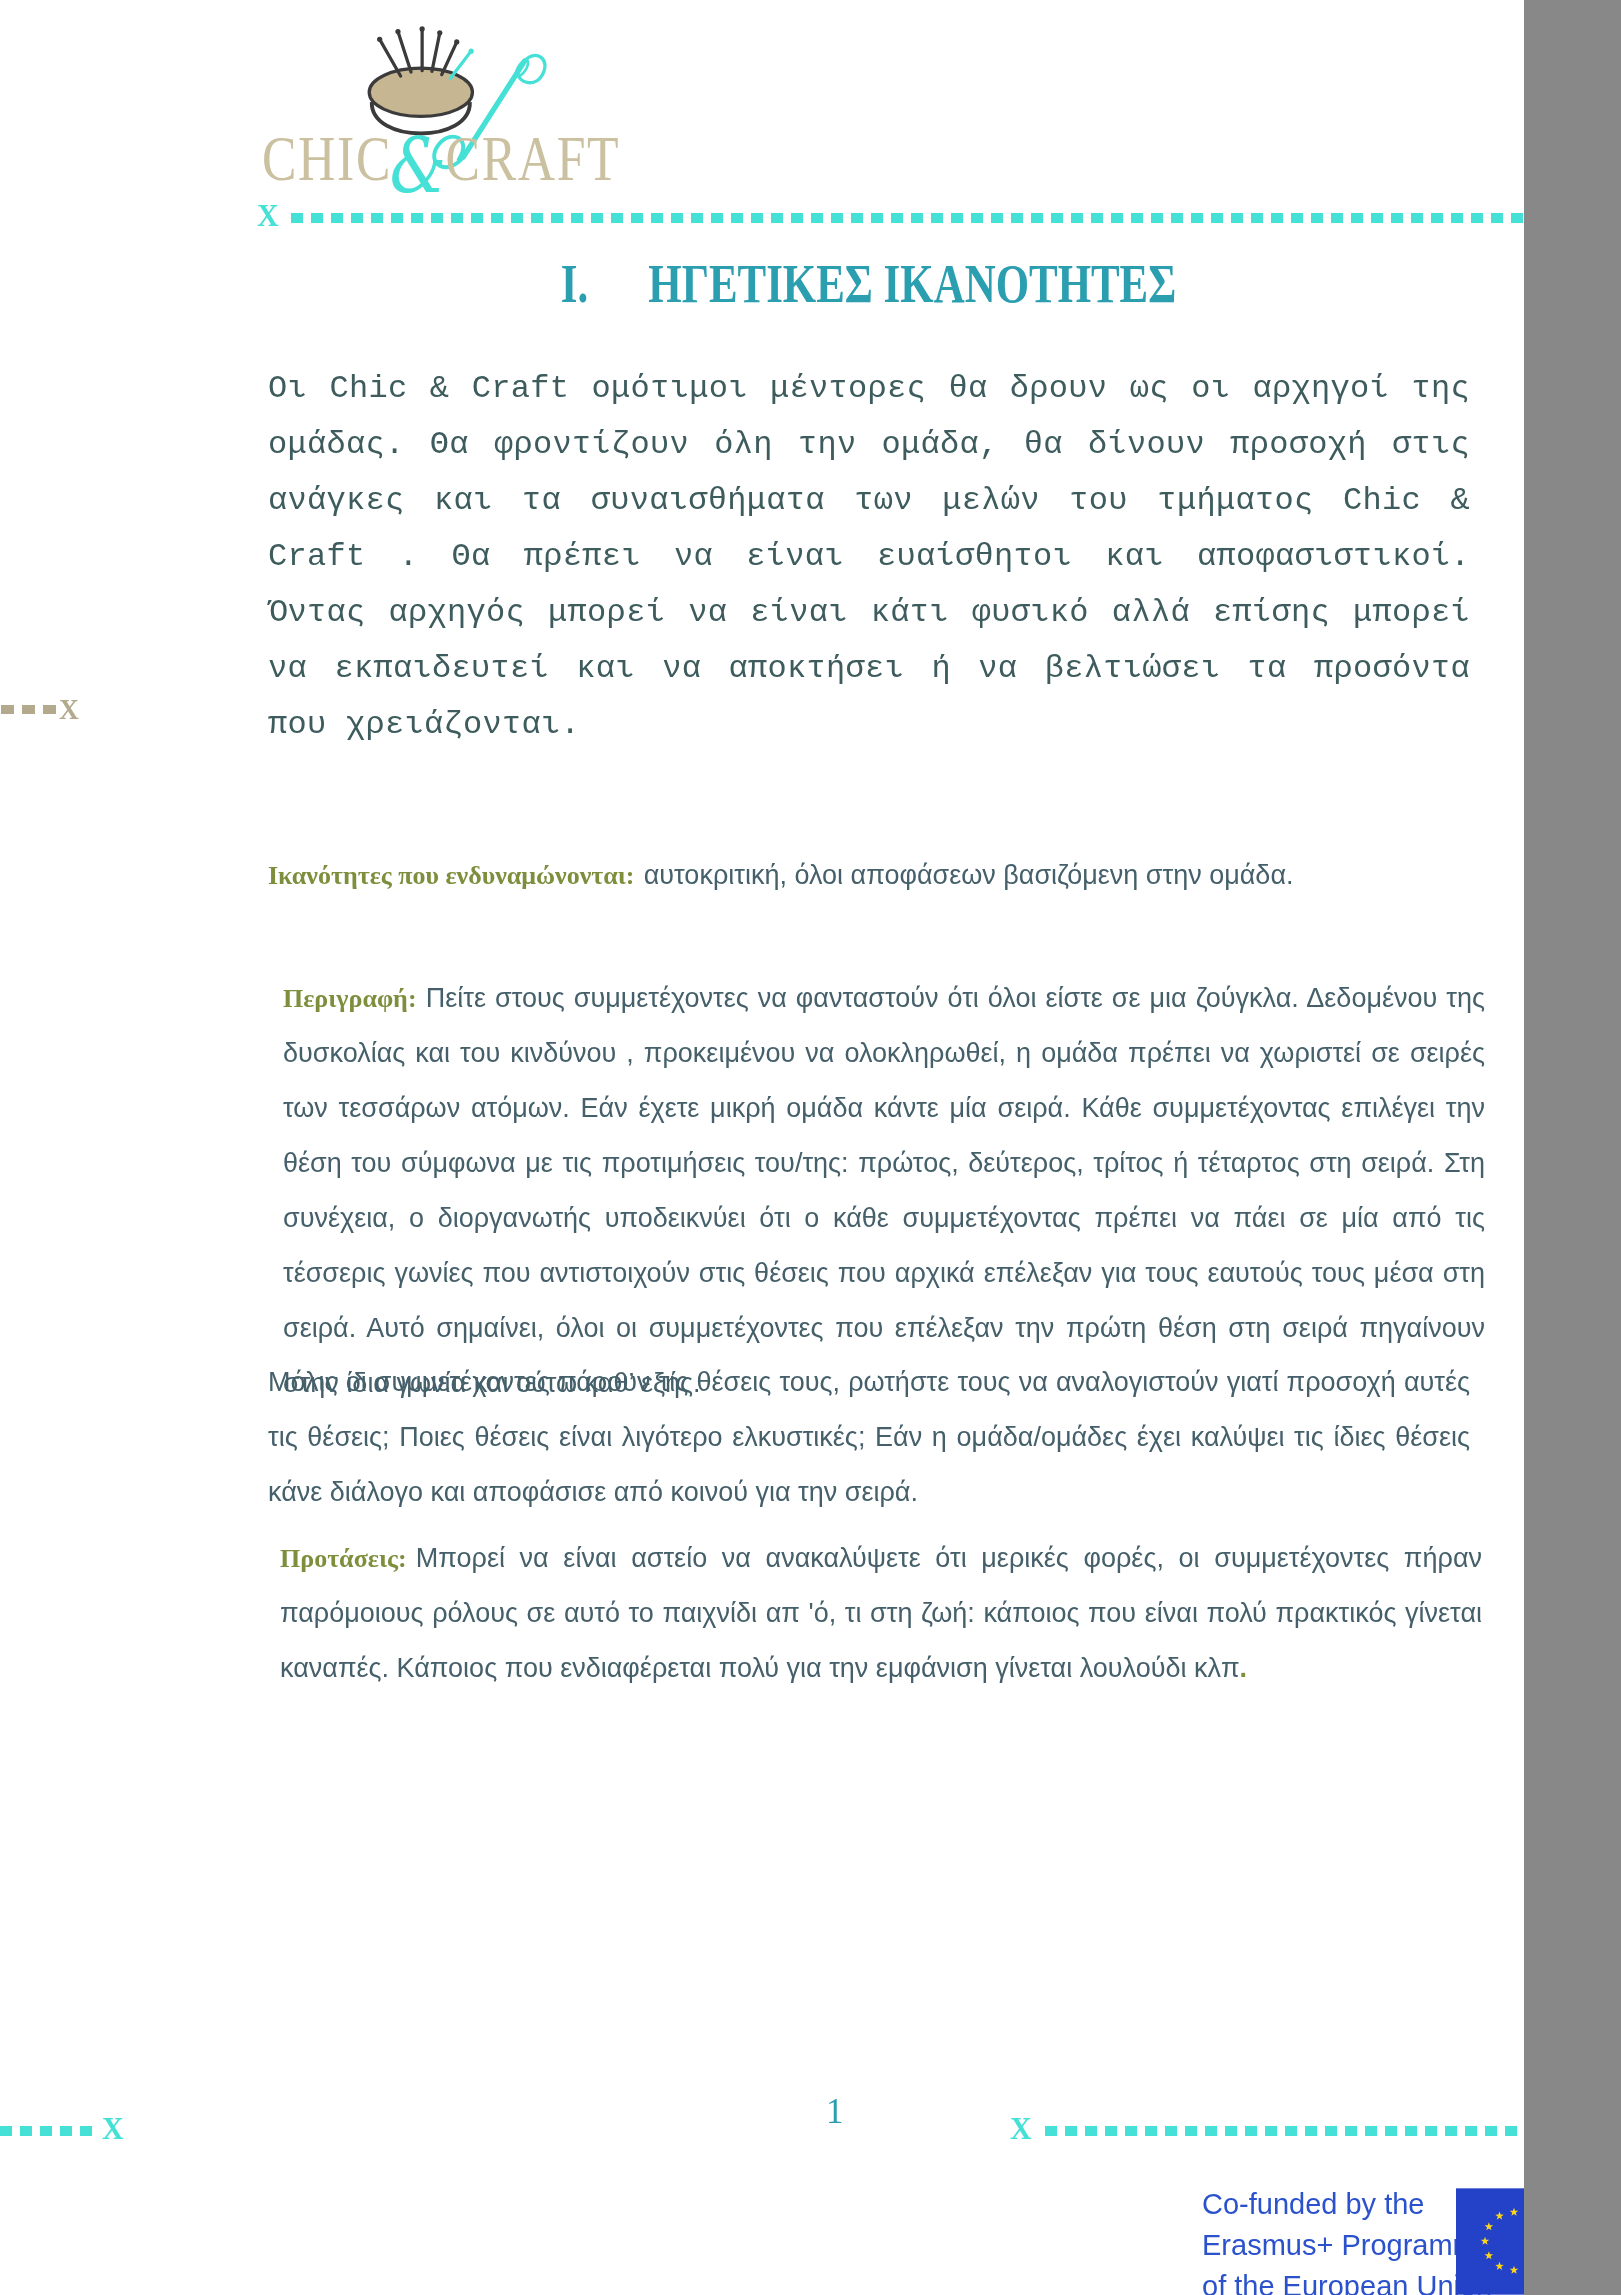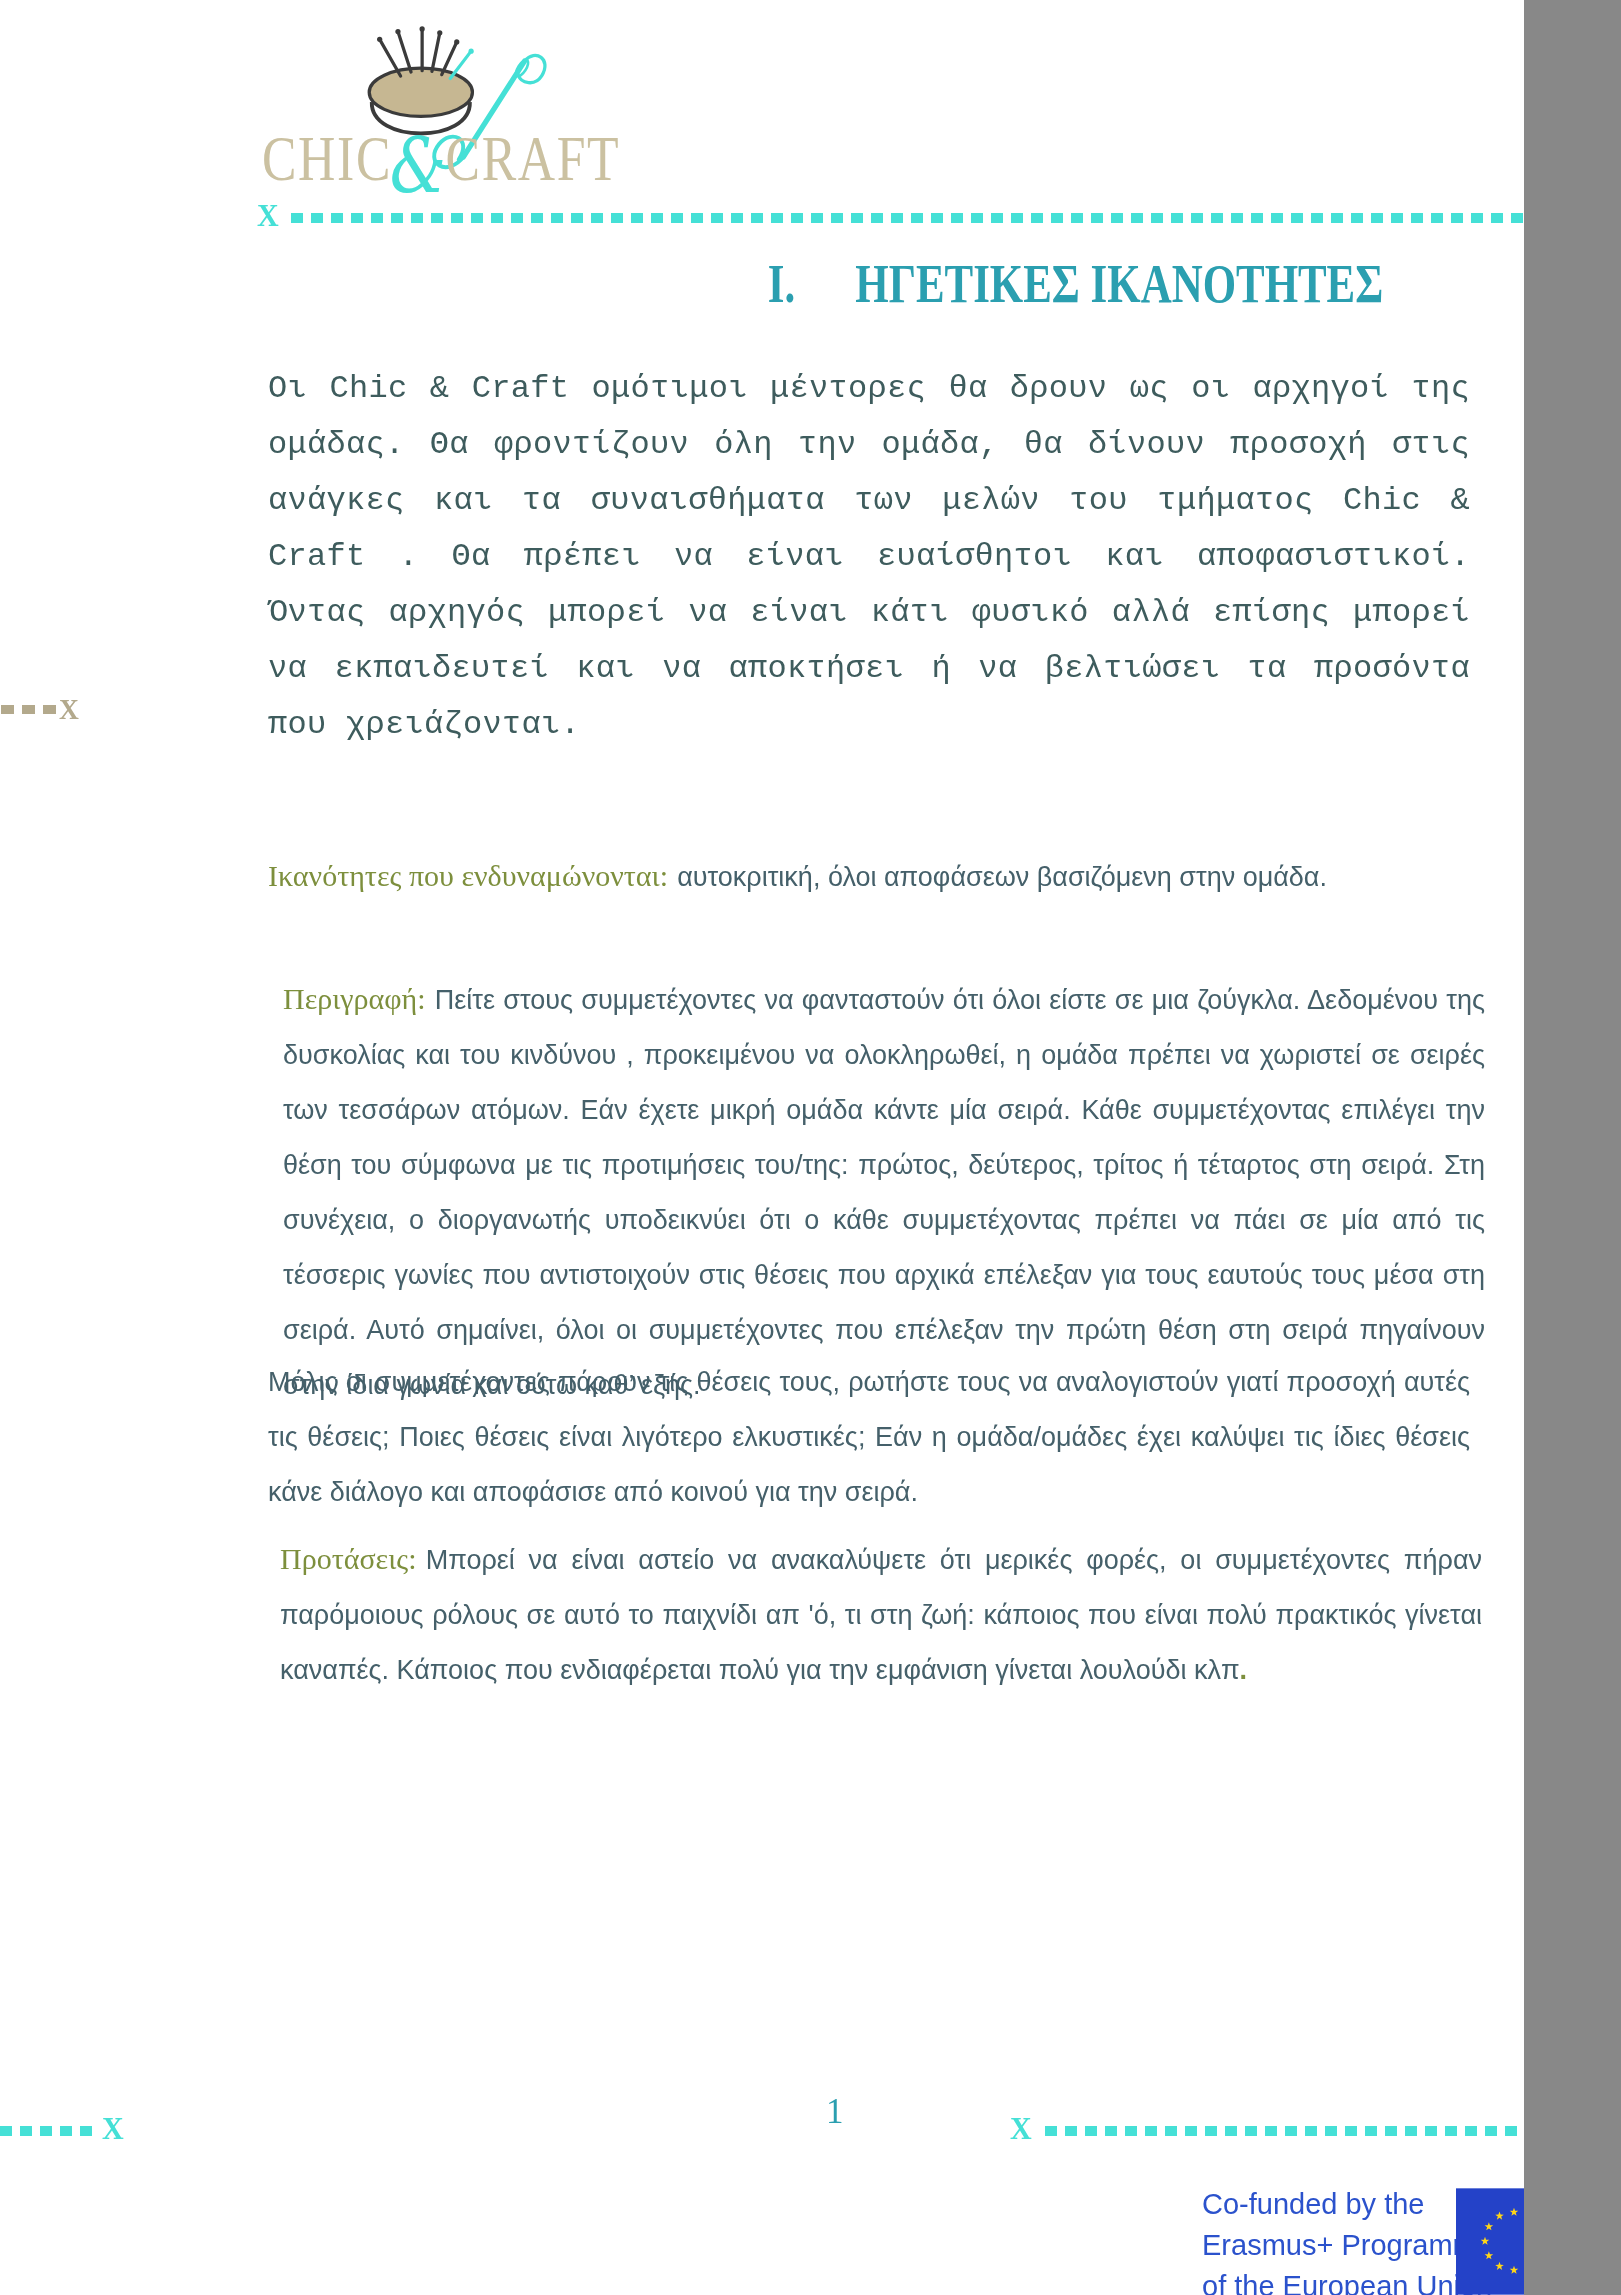--- a/index.html
+++ b/index.html
@@ -31,42 +31,42 @@
   .dash-row { position:absolute; height:9.8px;
     background:repeating-linear-gradient(90deg, var(--dash-turquoise) 0 12.4px, transparent 12.4px 20px); }
   .dash-row.tan { background:repeating-linear-gradient(90deg, var(--decor-tan) 0 13px, transparent 13px 21px); height:8.5px; }
   .x-marker { position:absolute; font-family:"Liberation Serif", serif; font-weight:700;
     font-size:30px; line-height:30px; color:var(--dash-turquoise); transform:scaleY(1.05); }
   .x-marker.tan { color:var(--decor-tan); font-size:27.5px; }
 
   
   .doc-title {
     position:absolute; left:268px; top:254px; width:1202px;
-    text-align:right; color:var(--accent-teal);
+    text-align:center; color:var(--accent-teal);
     font-weight:700; font-size:55px; line-height:60px; white-space:nowrap;
   }
   .doc-title .inner { display:inline-block; transform:scaleX(.78); }
   .doc-title .numeral { margin-right:77px; }
 
   
   .para-serif {
     position:absolute; left:268px; width:1202px;
     font-family:Liberation Mono, monospace;
     font-size:32px; line-height:56px; text-align:justify;
     color:var(--body-serif); letter-spacing:0.3px;
   }
   .para-sans {
     position:absolute; left:268px; width:1202px;
     font-family:"Liberation Sans", sans-serif;
     font-size:27px; line-height:55px; text-align:justify;
     color:var(--body-sans);
   }
   .label-olive {
-    font-family:"Liberation Serif", serif; font-weight:400;
-    font-size:30px; color:var(--olive); margin-right:9.2px;
+    font-family:"Liberation Serif", serif; font-weight:700;
+    font-size:26px; color:var(--olive); margin-right:9.2px;
   }
   .olive-period { color:var(--olive); font-weight:700; }
 
   
   .section-bar {
     position:absolute; left:268px; top:717px; width:1202px; height:37px;
     background:linear-gradient(#eff1da, #e2e5c0 40%);
   }
   .section-bar .heading {
     display:inline-block; padding-left:5.2px;

